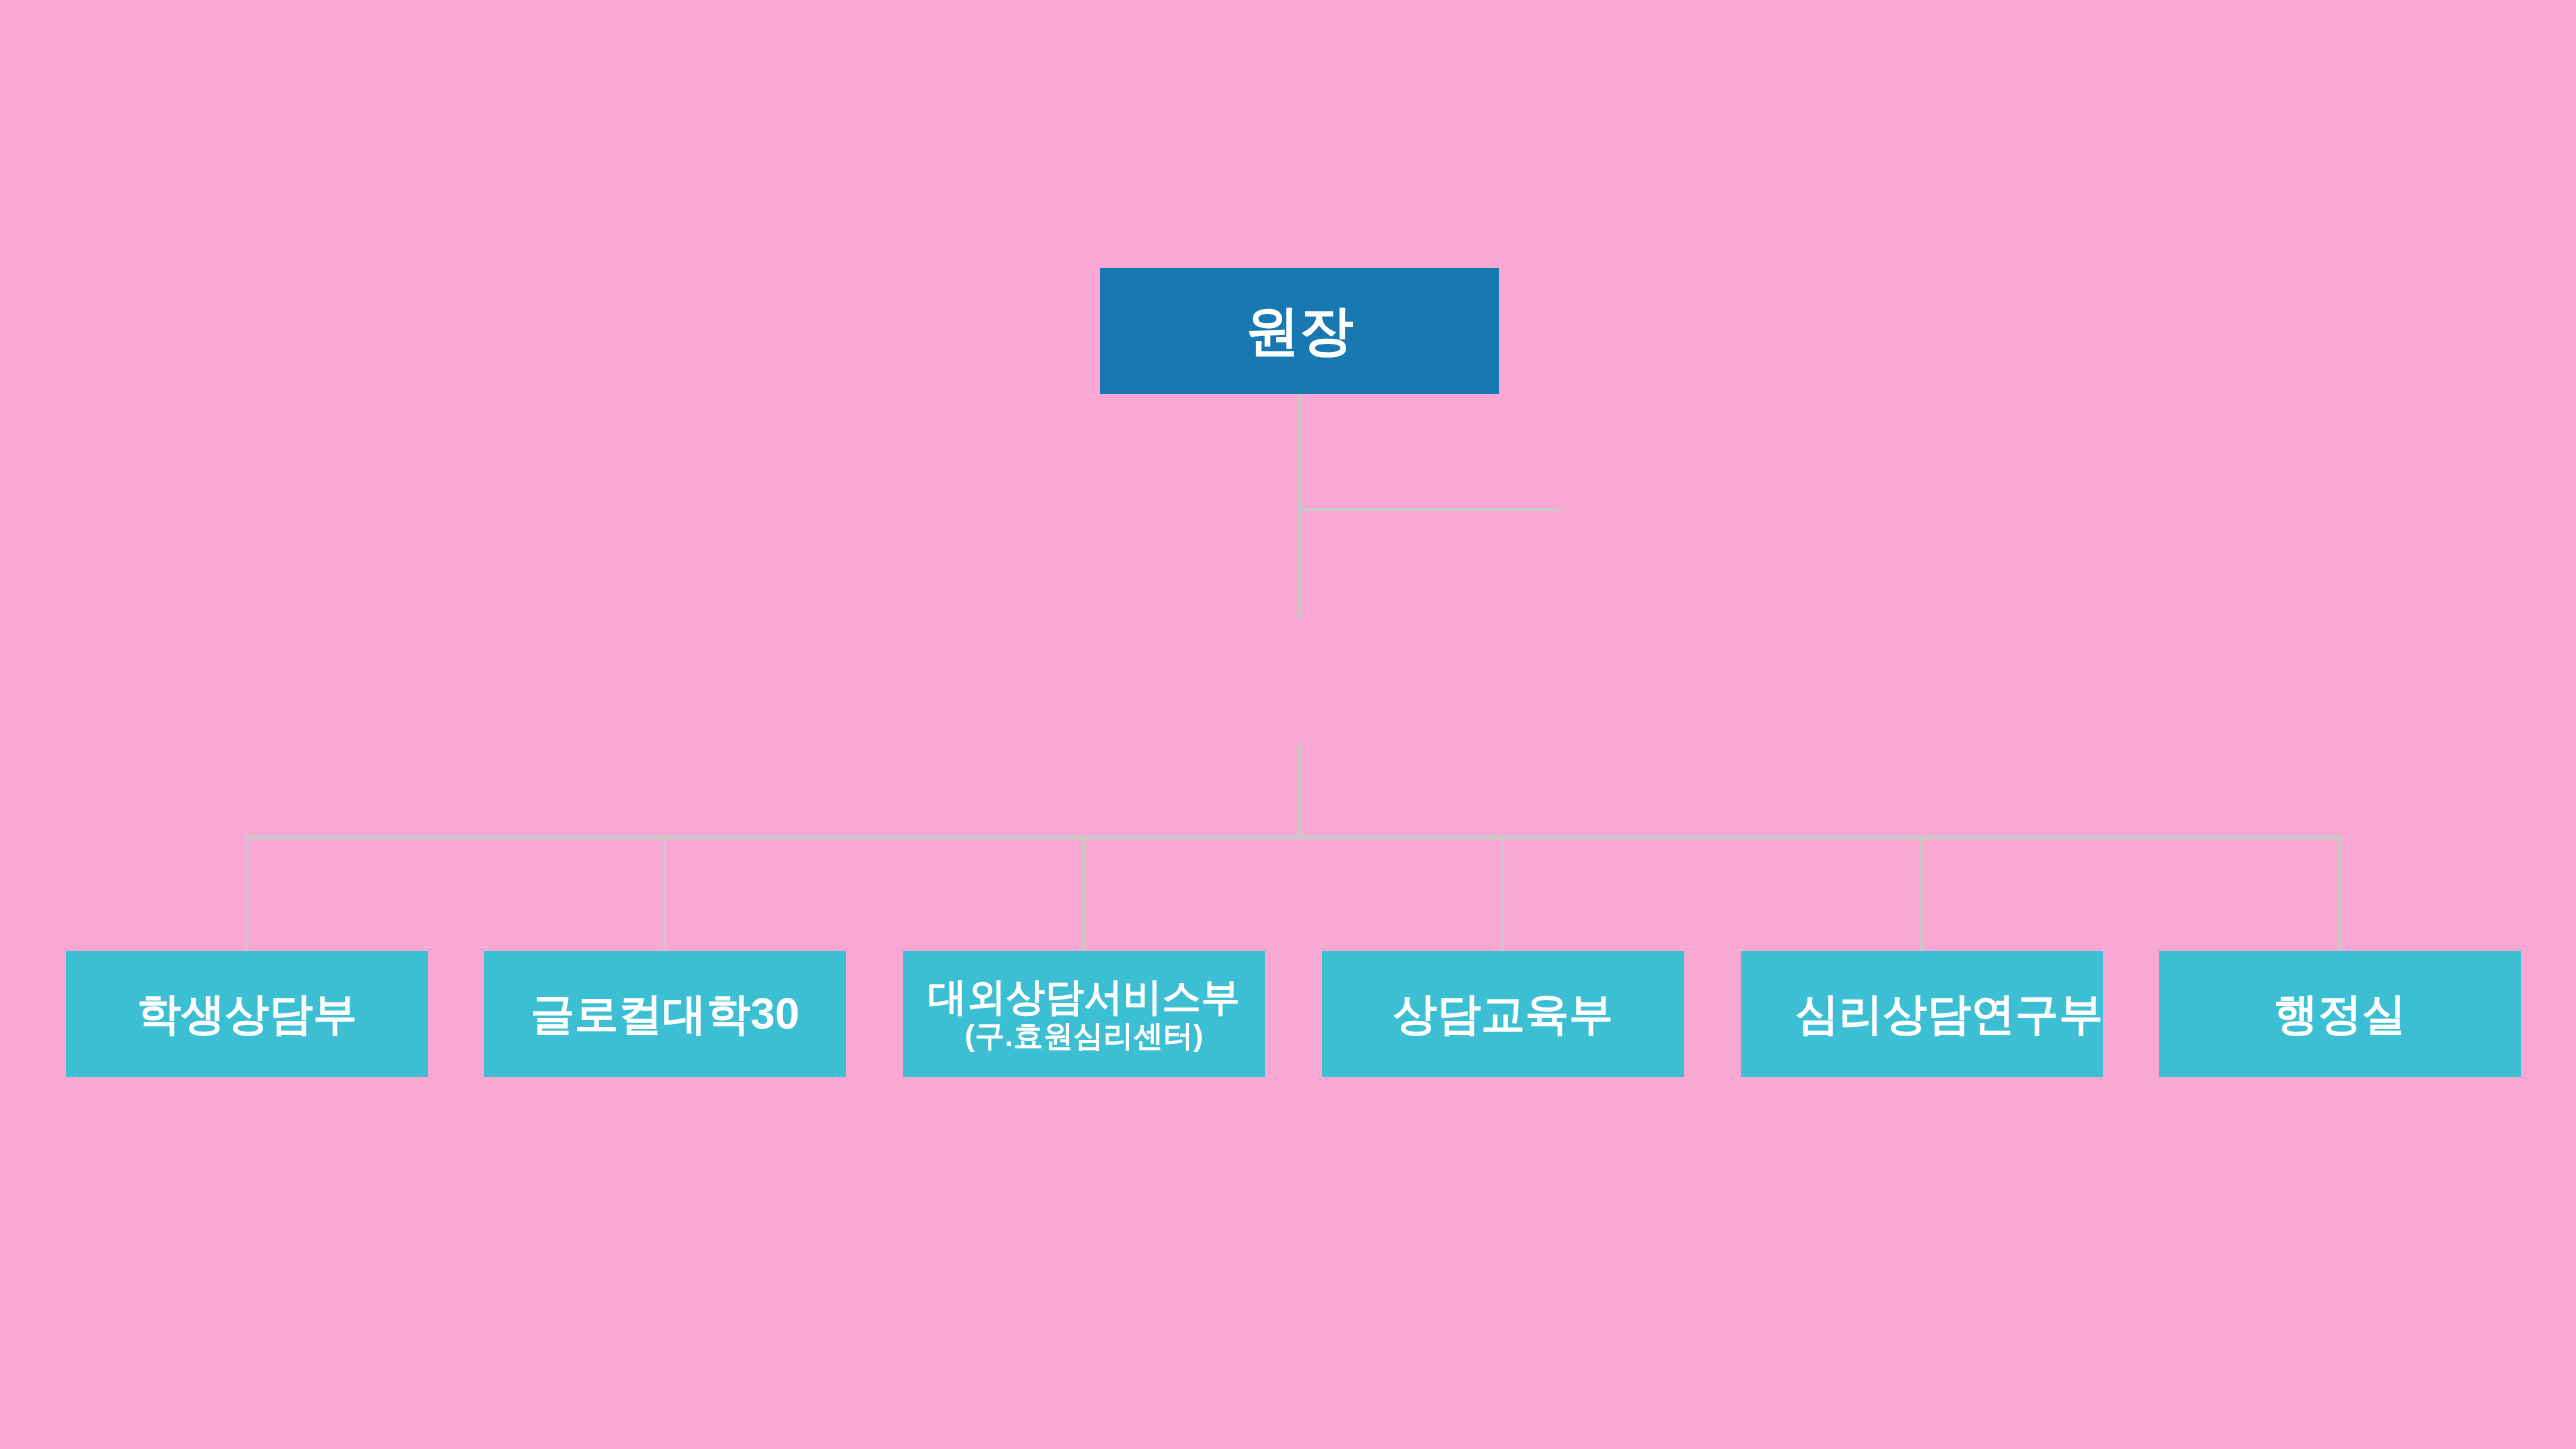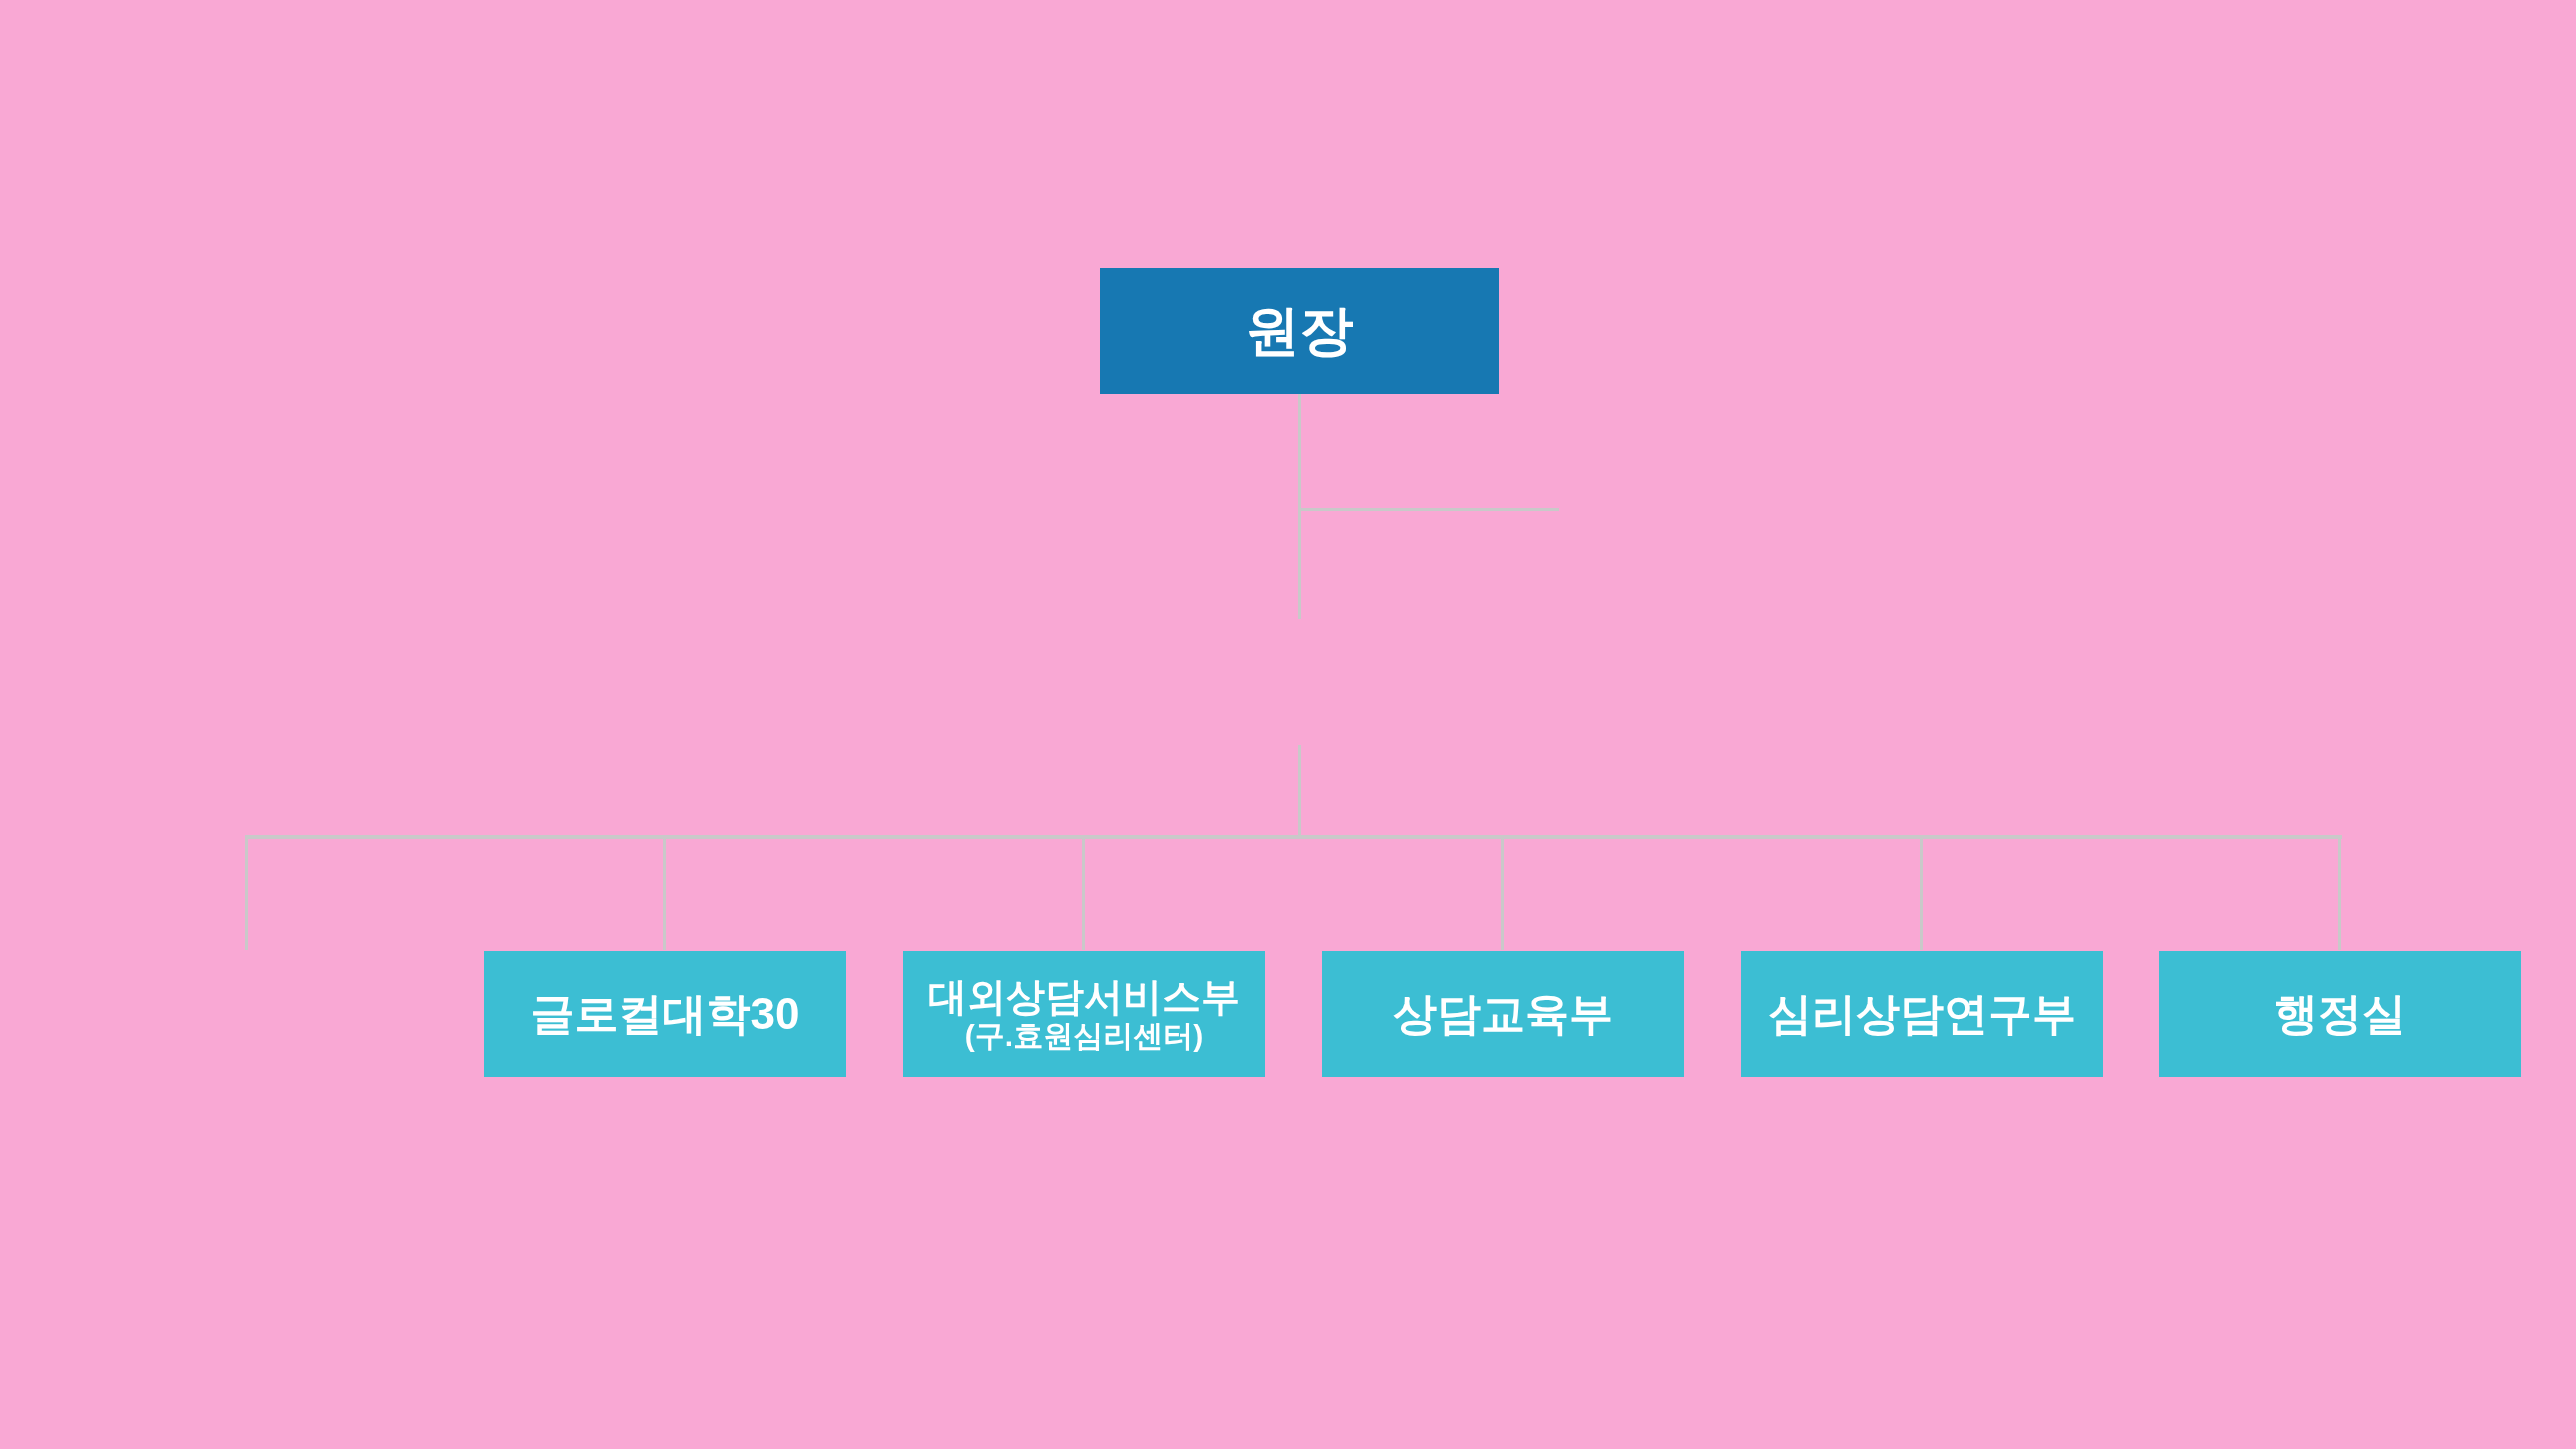--- a/index.html
+++ b/index.html
@@ -66,21 +66,21 @@
   .dept {
     top: 951px; width: 362px; height: 126px;
     background: #3cbed3;
     color: #ffffff;
     font-size: 44px;
   }
   .dept-1 { left: 66px; }
   .dept-2 { left: 484px; }
   .dept-3 { left: 903px; }
   .dept-4 { left: 1322px; }
-  .dept-5 { left: 1741px; }
+  .dept-5 { left: 1741px; align-items: flex-end; }
   .dept-6 { left: 2159px; }
 
   .dept-3 .label    { font-size: 39px; line-height: 1.12; }
   .dept-3 .sublabel { font-size: 30px; line-height: 1.12; }
 </style>
 </head>
 <body>
 
 <div id="canvas">
 
@@ -94,20 +94,23 @@
   <div class="line stub stub-4"></div>
   <div class="line stub stub-5"></div>
   <div class="line stub stub-6"></div>
 
   <div class="node node-director">
     <div class="label">원장</div>
   </div>
 
 
 
+  <div class="node dept dept-1">
+    <div class="label">학생상담부</div>
+  </div>
 
   <div class="node dept dept-2">
     <div class="label">글로컬대학30</div>
   </div>
 
   <div class="node dept dept-3">
     <div class="label">대외상담서비스부</div>
     <div class="sublabel">(구.효원심리센터)</div>
   </div>
 

